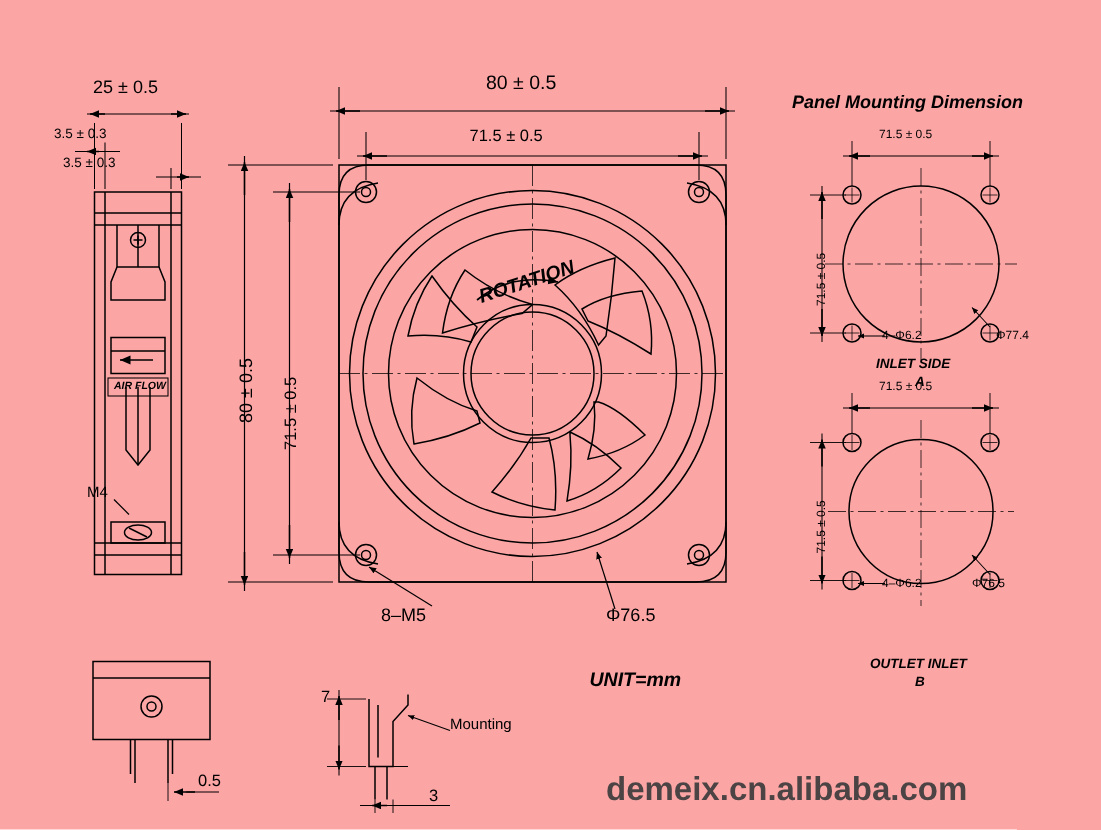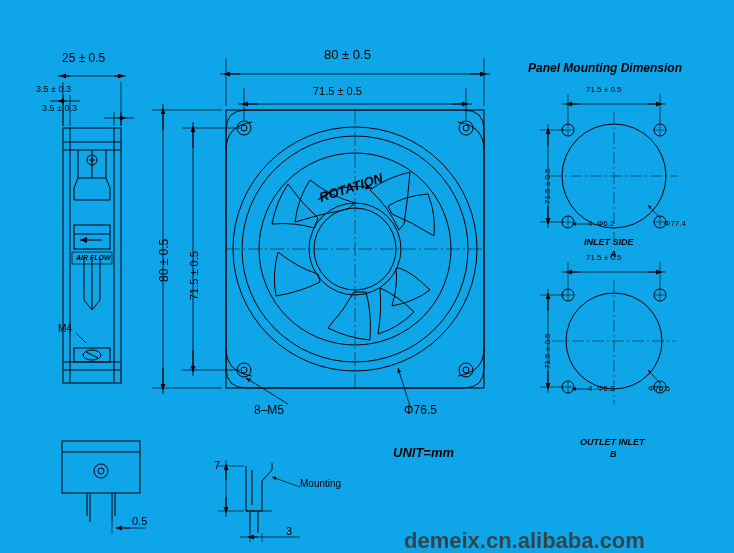--- a/index.html
+++ b/index.html
@@ -7,21 +7,21 @@
     padding: 0;
     background: #ffffff;
   }
   body {
     font-family: "Liberation Sans", sans-serif;
   }
   #sheet {
     position: relative;
     width: 734px;
     height: 553px;
-    background: #0ea5e9;
+    background: #fca5a5;
     overflow: hidden;
   }
   #sheet svg {
     position: absolute;
     left: 0;
     top: 0;
   }
   .lbl {
     position: absolute;
     color: #000;
@@ -322,15 +322,15 @@
   <div class="lbl t9 bold" style="left:580px; top:438px;">OUTLET INLET</div>
   <div class="lbl t9 bold" style="left:610px; top:450px;">B</div>
 
   <div class="lbl t11" style="left:132px; top:516px;">0.5</div>
   <div class="lbl t11" style="left:214px; top:460px;">7</div>
   <div class="lbl t11" style="left:286px; top:526px;">3</div>
   <div class="lbl t10" style="left:300px; top:479px;">Mounting</div>
 
   <div class="lbl t13 bold" style="left:393px; top:446px;">UNIT=mm</div>
 
-  <div class="wm-url" style="left:404px; top:528px;">demeix.cn.alibaba.com</div>
+  <div class="wm-url" style="left:404px; top:513px;">demeix.cn.alibaba.com</div>
 
 </div>
 
 </body></html>

